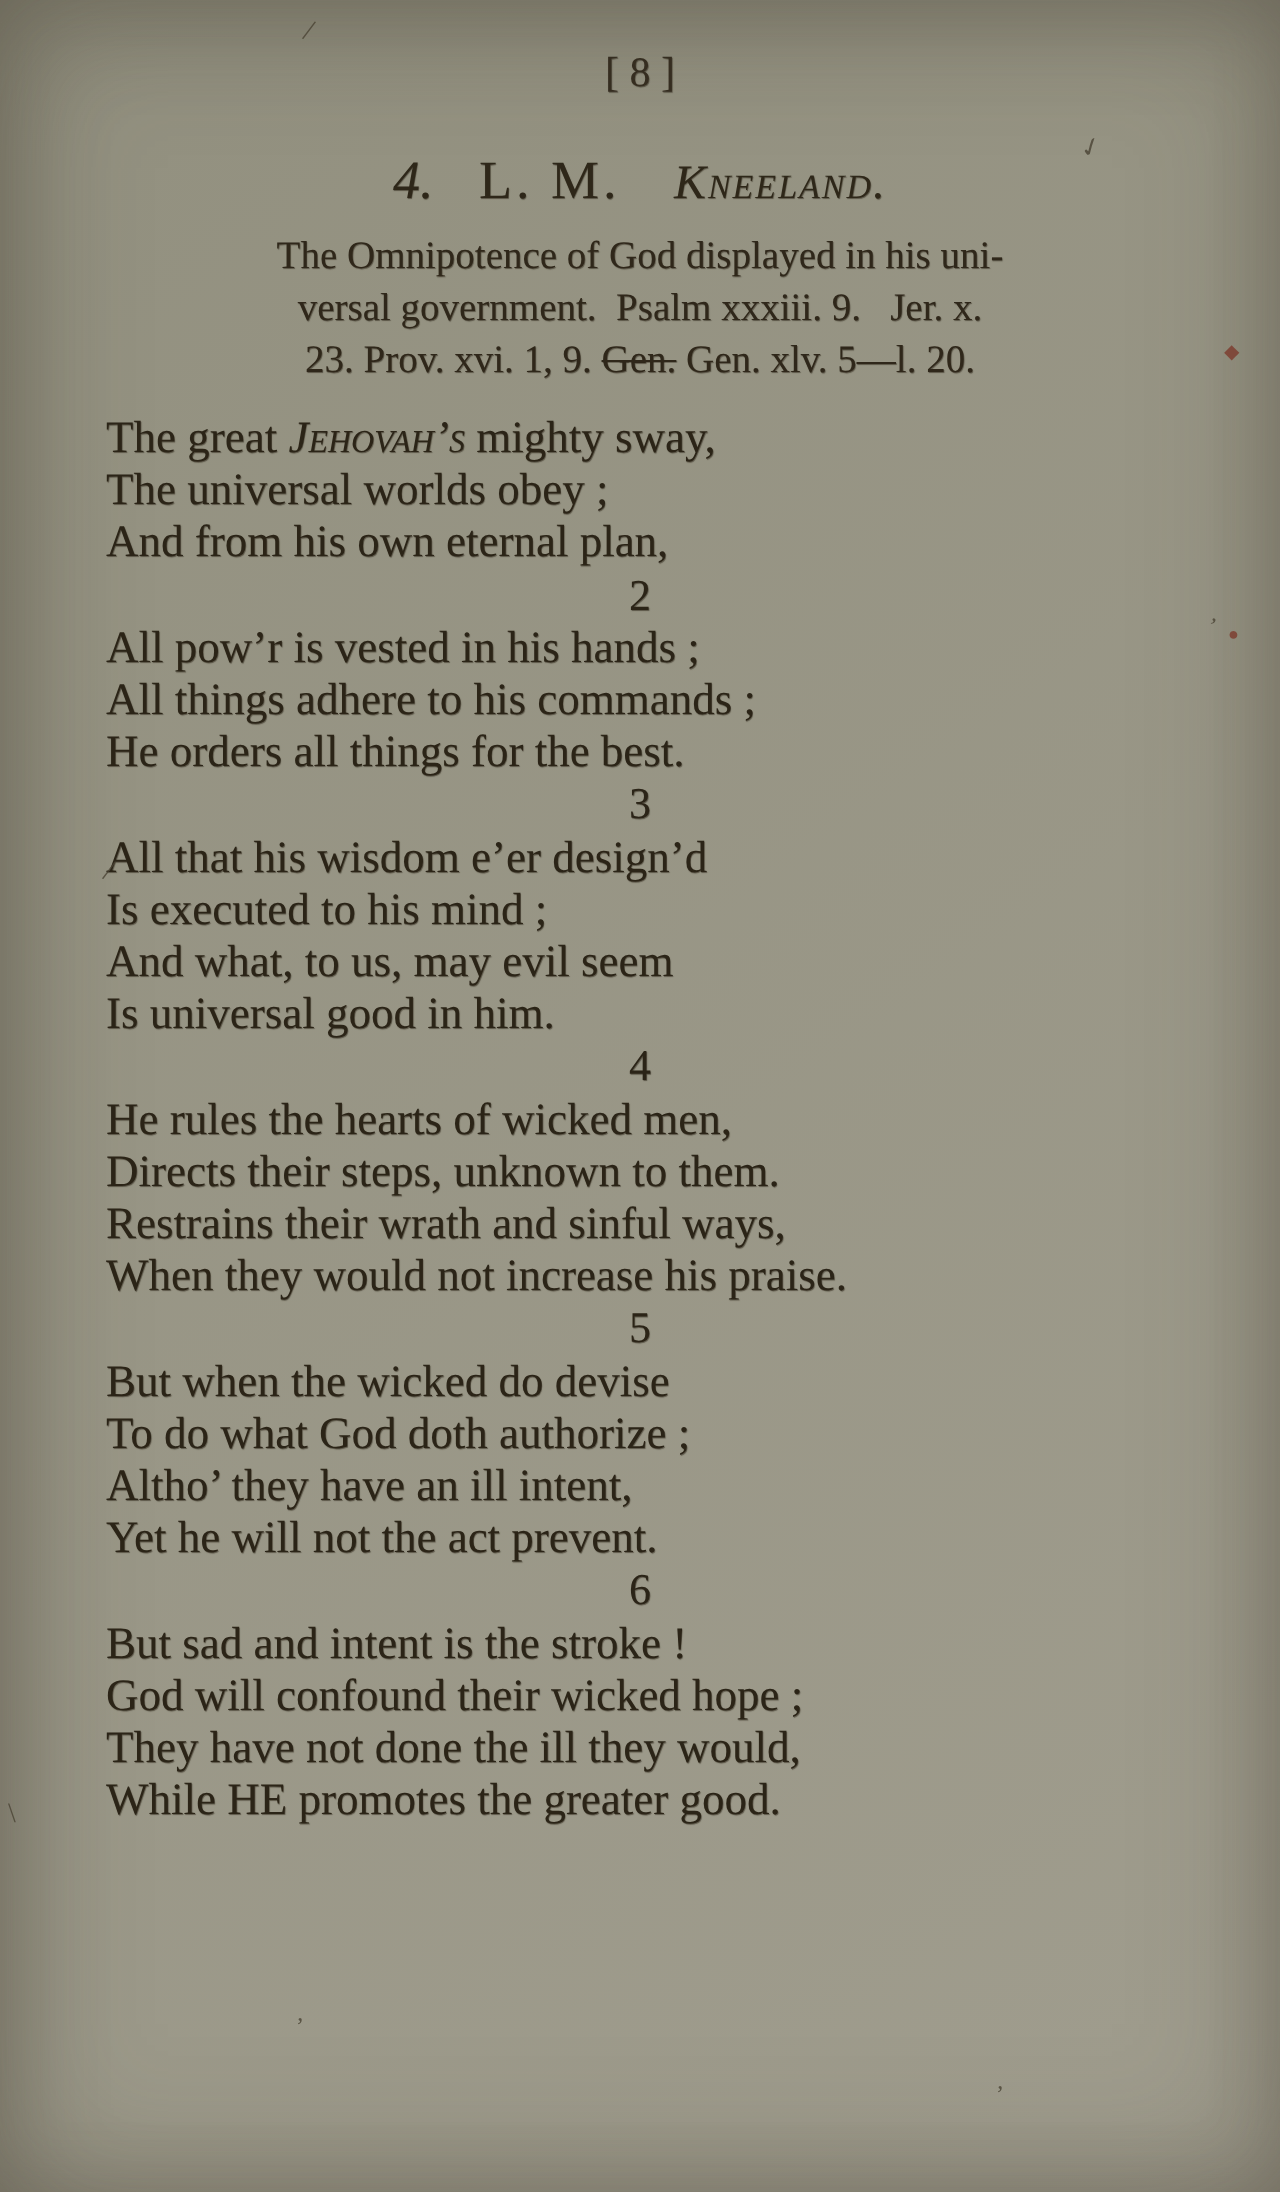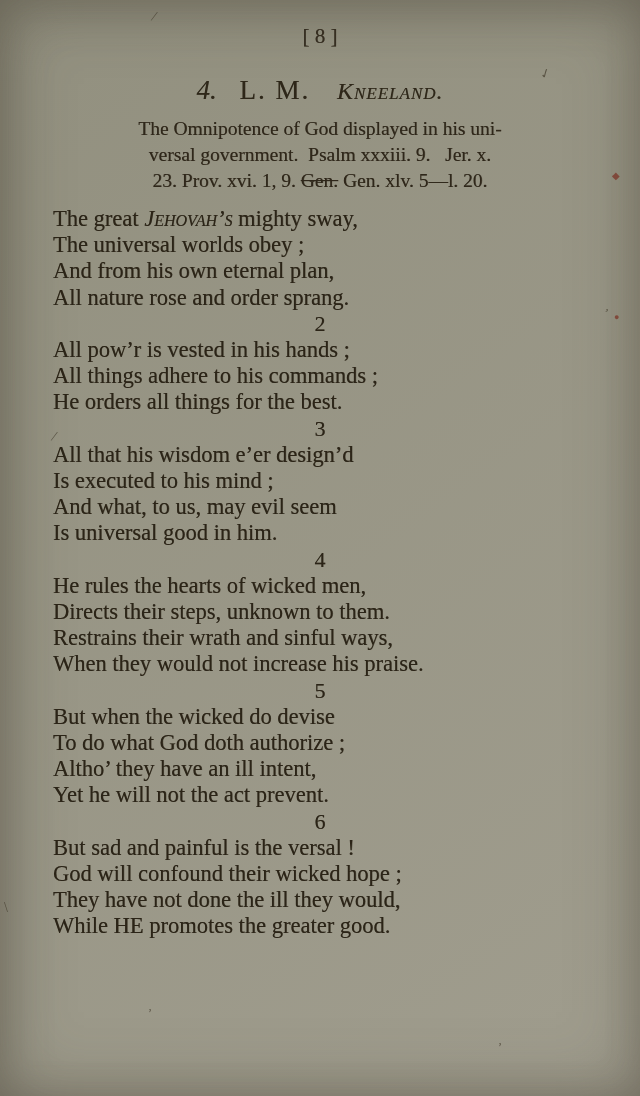--- a/index.html
+++ b/index.html
@@ -99,21 +99,20 @@
       <div>versal government.&nbsp; Psalm xxxiii. 9.&nbsp;&nbsp; Jer. x.</div>
       <div><span>23. Prov. xvi. 1, 9. </span><span class="struck">Gen.</span><span> Gen. xlv. 5—l. 20.</span></div>
     </div>
 
     <div class="verses">
 
       <div class="stanza">
         <div class="vline"><span>The great </span><span class="jname">Jehovah’s</span><span> mighty sway,</span></div>
         <div class="vline">The universal worlds obey ;</div>
         <div class="vline">And from his own eternal plan,</div>
-        <div class="vline">All nature rose and order sprang.</div>
       </div>
 
       <div class="stanza">
         <div class="snum">2</div>
         <div class="vline">All pow’r is vested in his hands ;</div>
         <div class="vline">All things adhere to his commands ;</div>
         <div class="vline">He orders all things for the best.</div>
       </div>
 
       <div class="stanza">
@@ -135,21 +134,21 @@
       <div class="stanza">
         <div class="snum">5</div>
         <div class="vline">But when the wicked do devise</div>
         <div class="vline">To do what God doth authorize ;</div>
         <div class="vline">Altho’ they have an ill intent,</div>
         <div class="vline">Yet he will not the act prevent.</div>
       </div>
 
       <div class="stanza">
         <div class="snum">6</div>
-        <div class="vline">But sad and painful is the versal !</div>
+        <div class="vline">But sad and intent is the stroke !</div>
         <div class="vline">God will confound their wicked hope ;</div>
         <div class="vline">They have not done the ill they would,</div>
         <div class="vline">While HE promotes the greater good.</div>
       </div>
 
     </div>
   </div>
 
   <div class="speck slash" style="left:152px; top:8px;">/</div>
   <div class="speck" style="left:540px; top:66px; font-size:13px; transform:rotate(-20deg);">✓</div>

